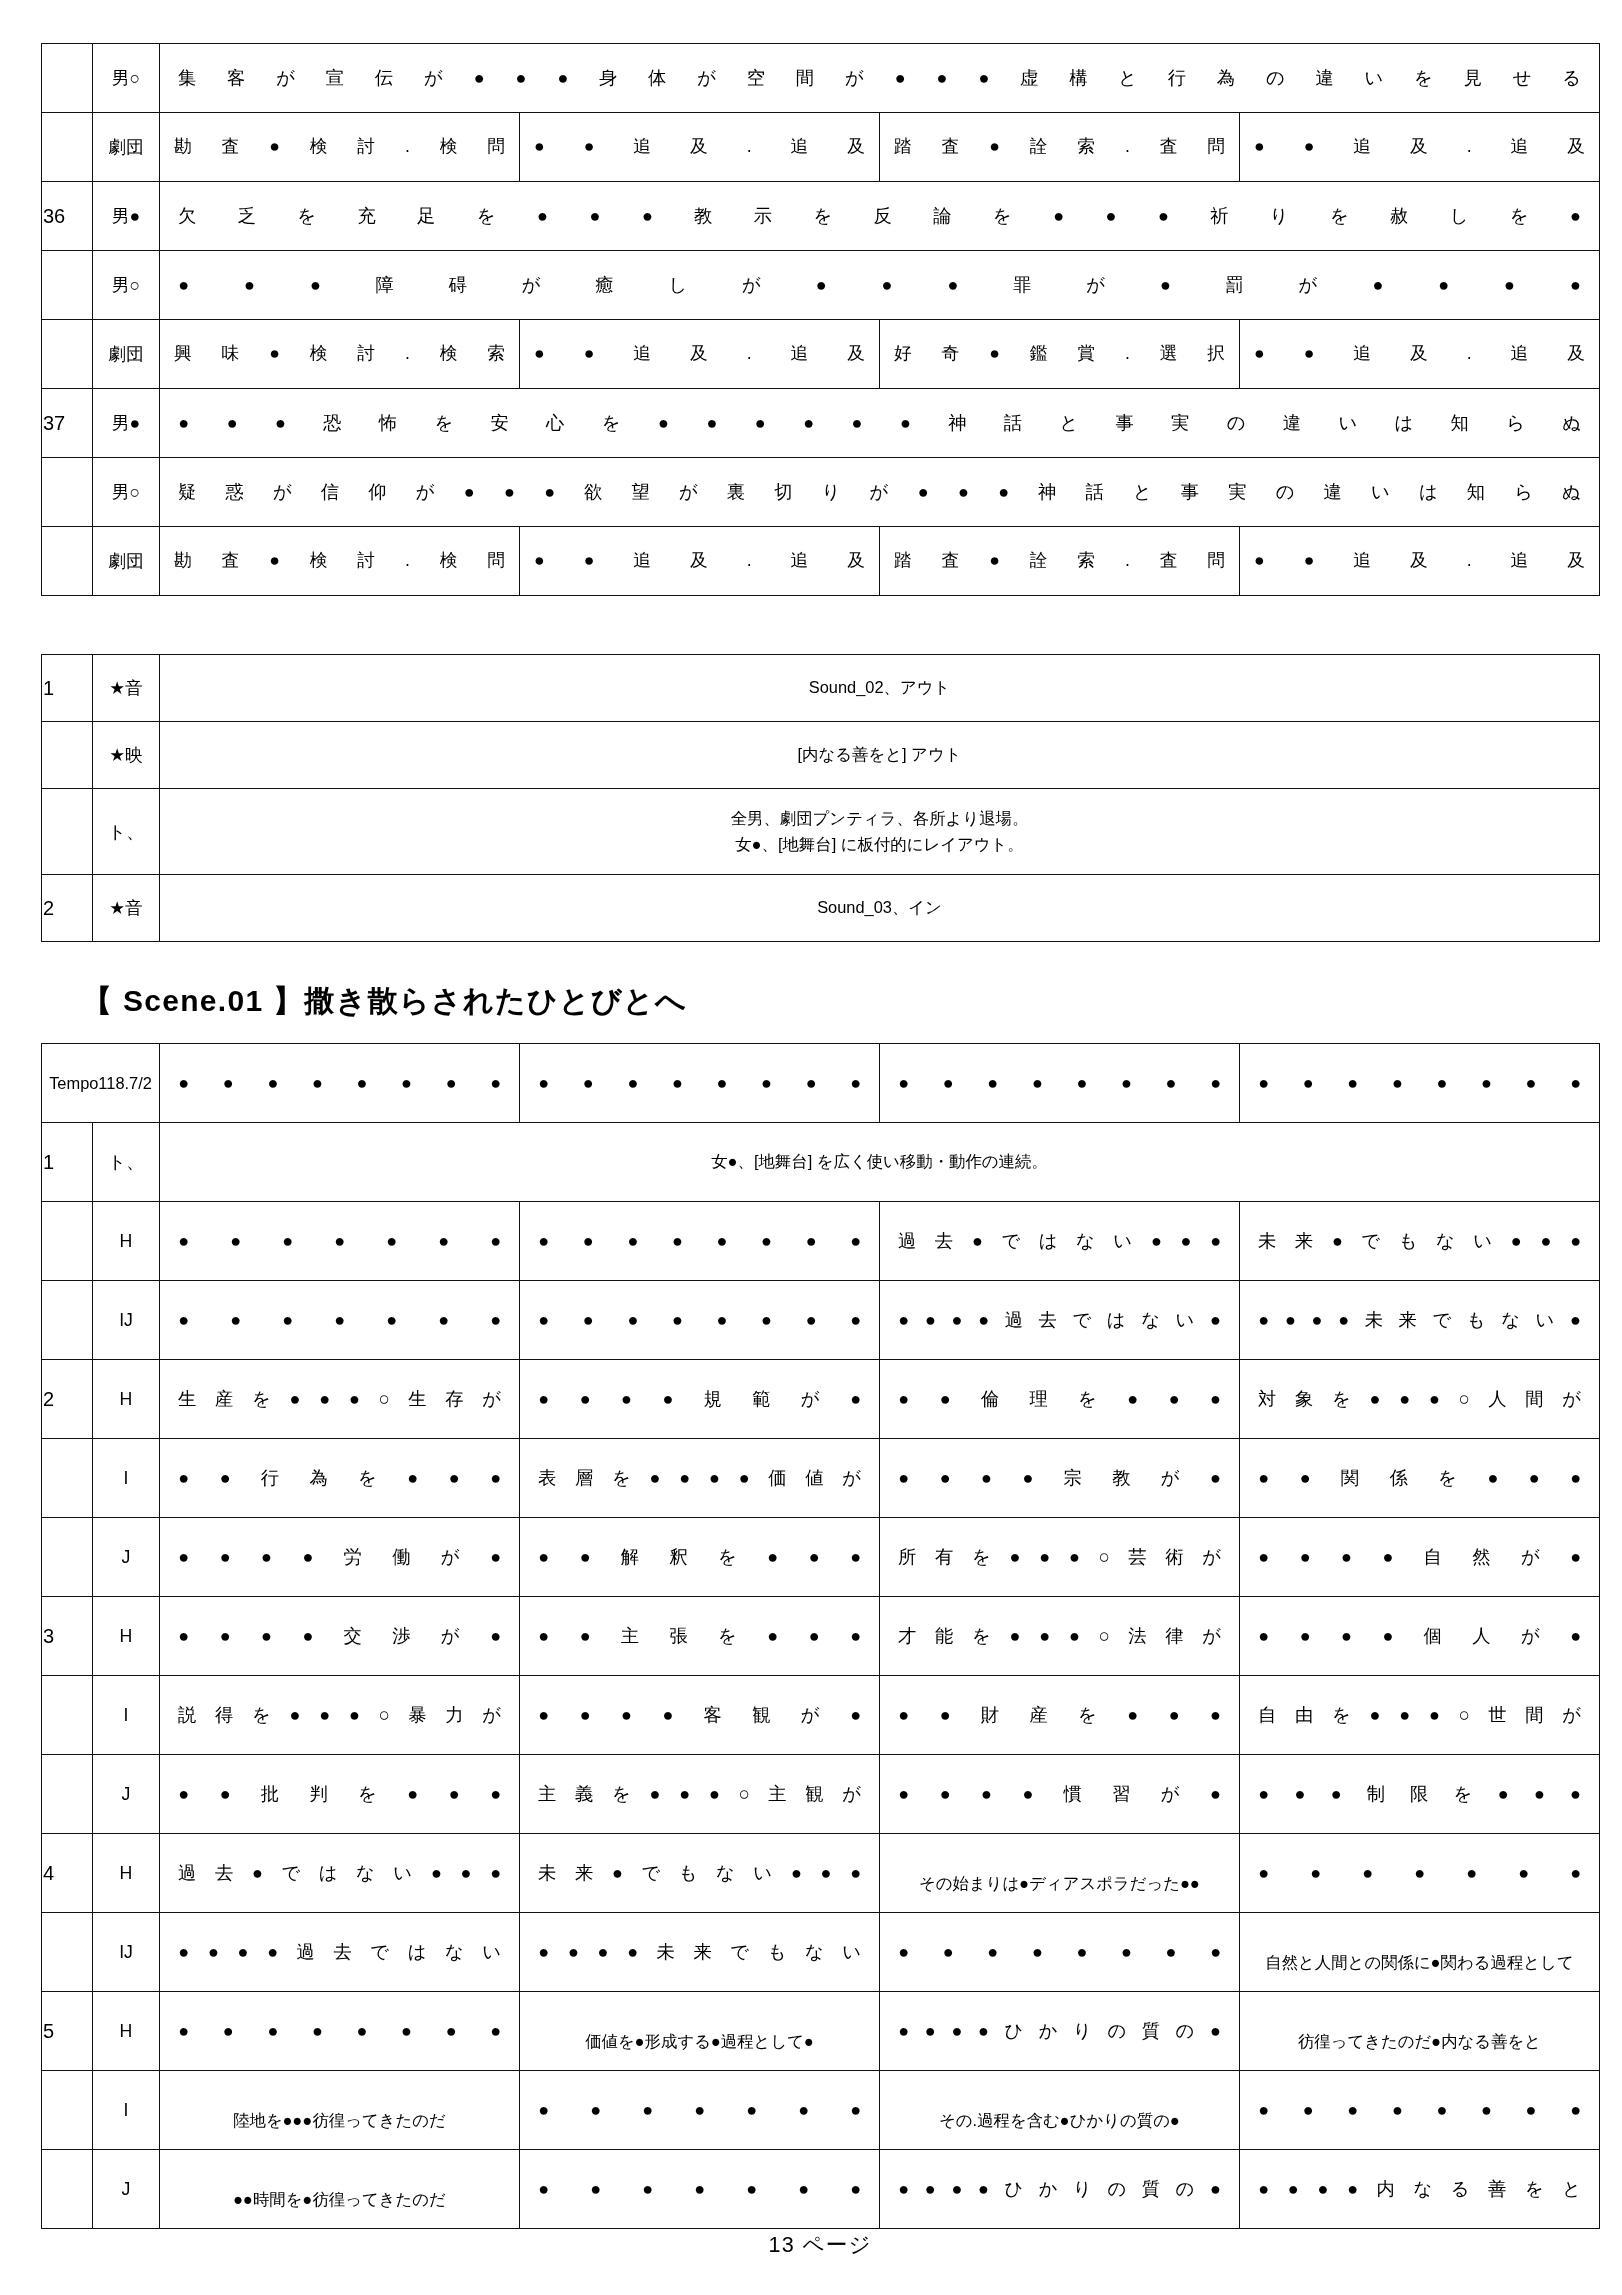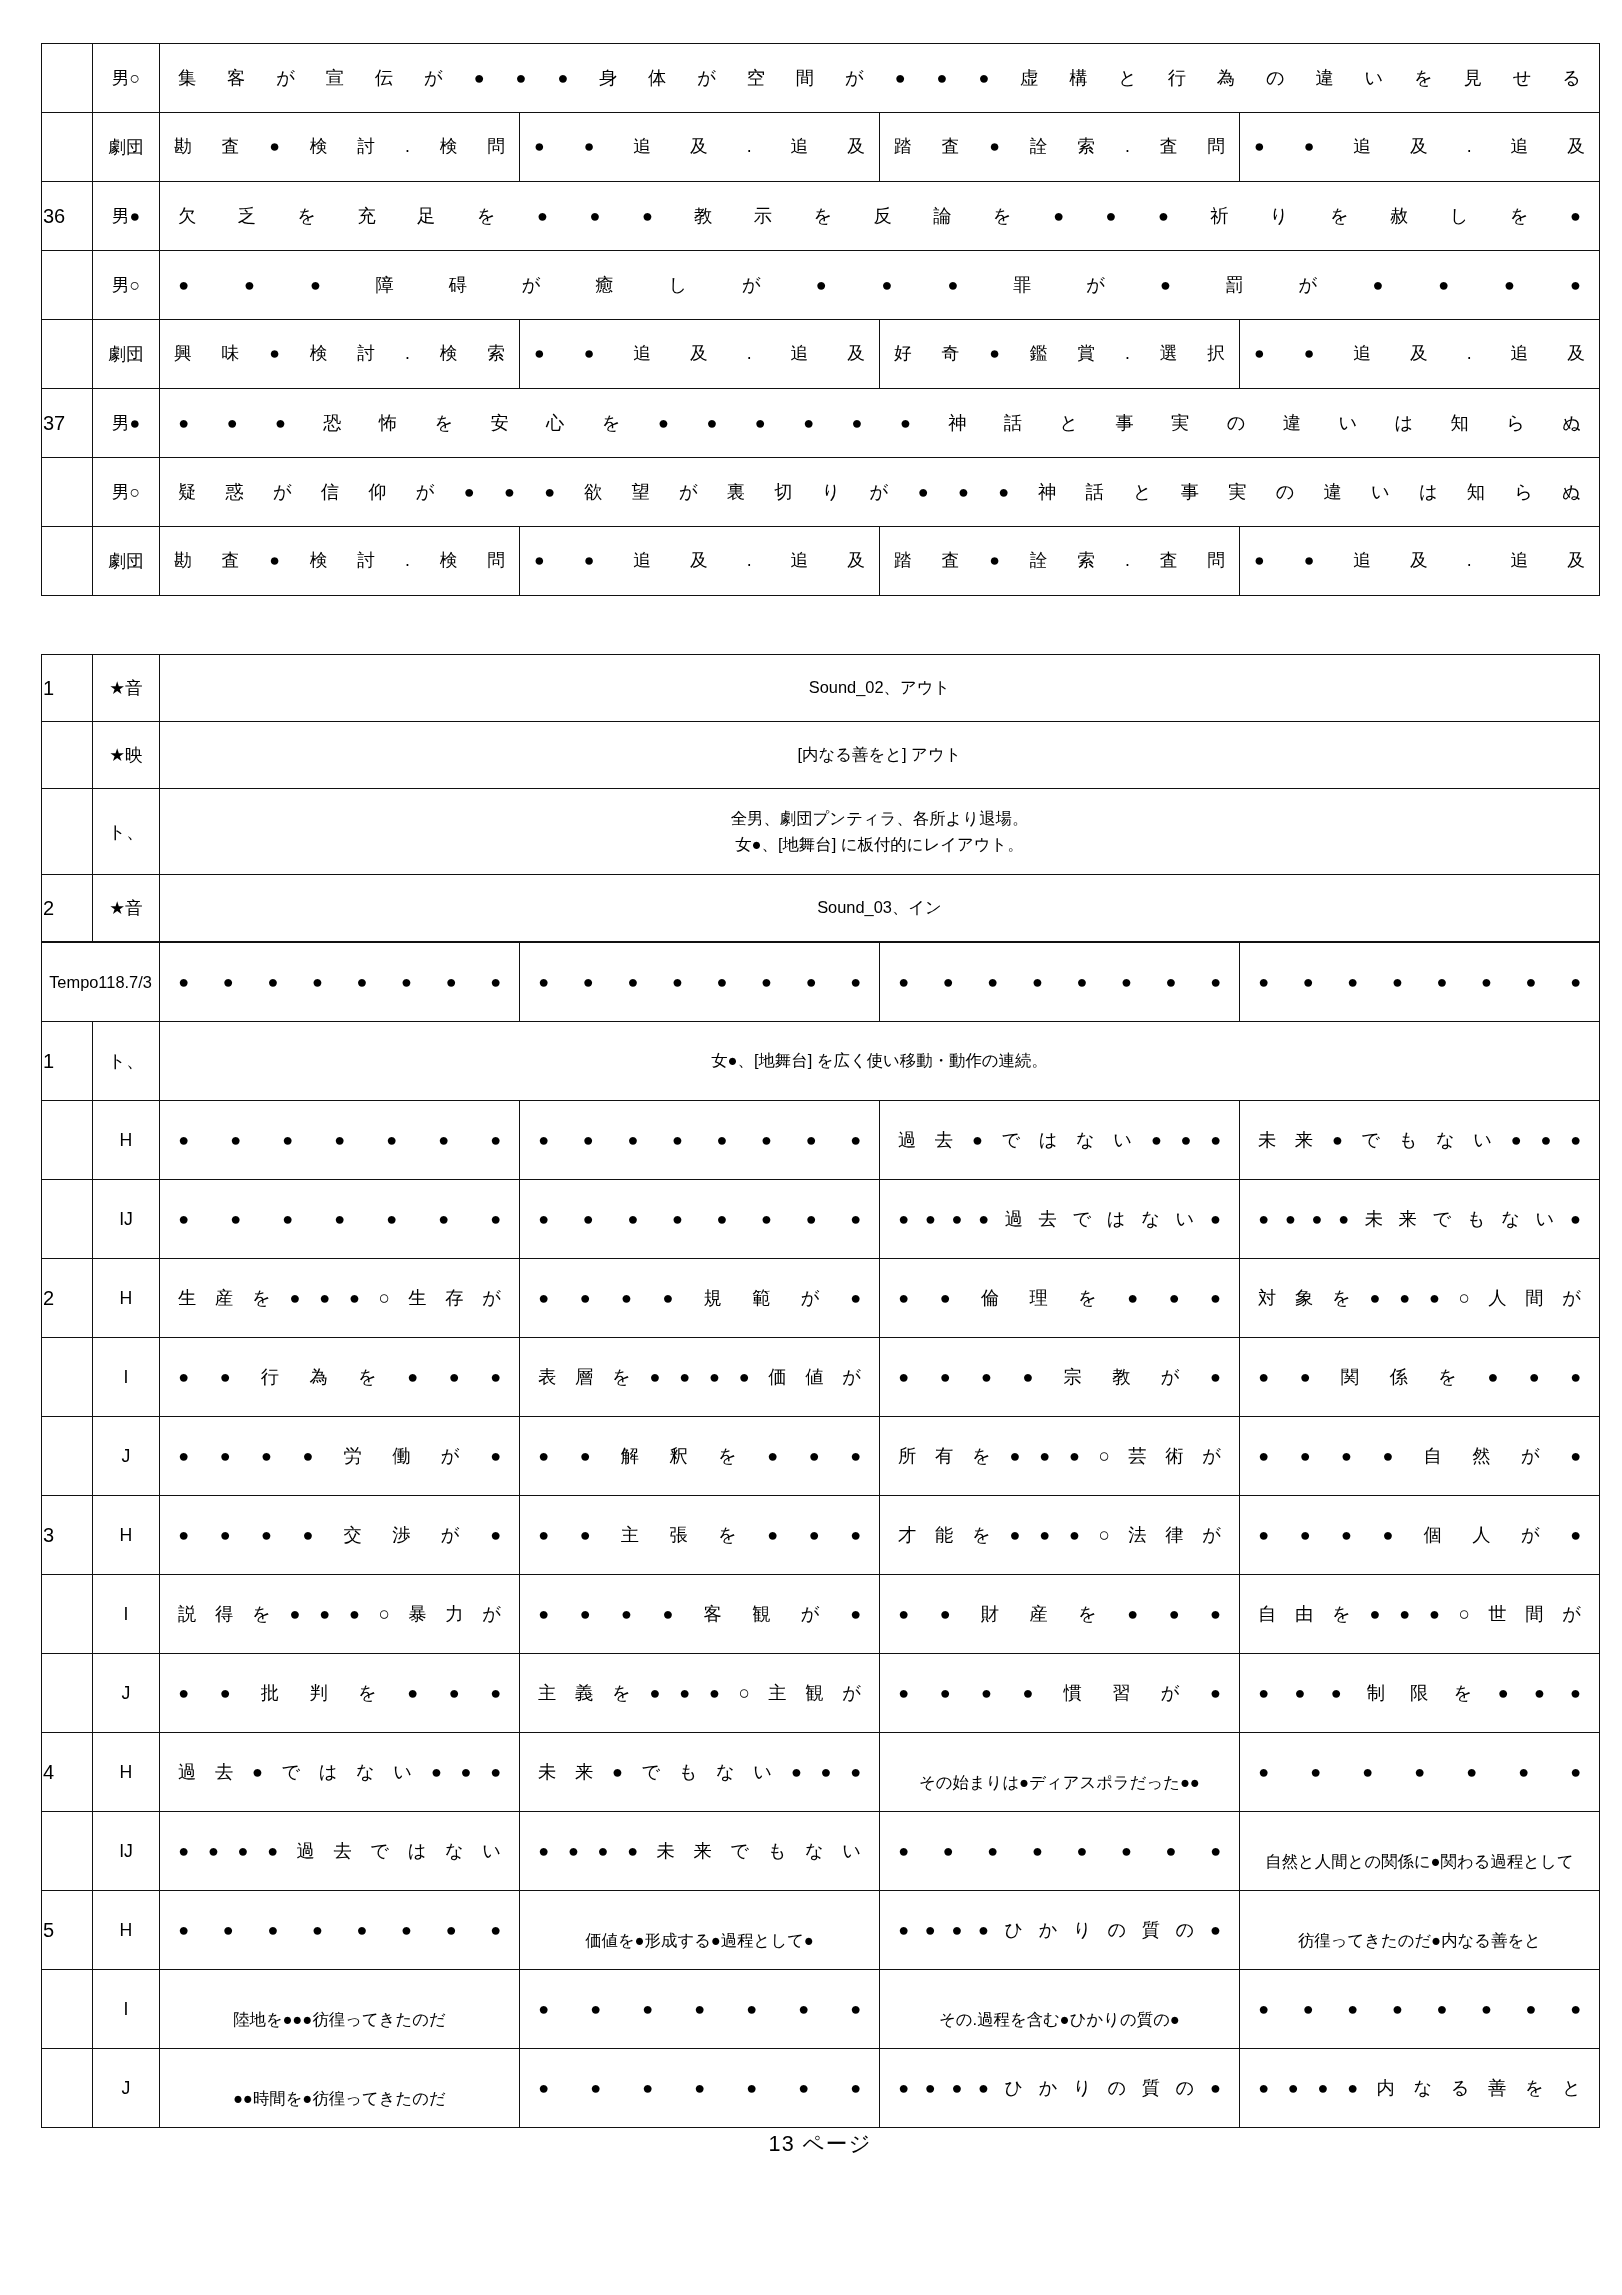--- a/index.html
+++ b/index.html
@@ -397,33 +397,34 @@
 女●、[地舞台] に板付的にレイアウト。</td>
         </tr>
         <tr>
           <td class="num">2</td>
           <td class="role">★音</td>
           <td class="cuetext">Sound_03、イン</td>
         </tr>
       </tbody>
   </table>
 
+  <h1 class="scene-heading">【 Scene.01 】撒き散らされたひとびとへ</h1>
 
   <table class="t3">
     <colgroup>
       <col class="c-num">
         <col class="c-role">
         <col>
         <col>
         <col>
         <col>
     </colgroup>
     <tbody id="t3-body">
         <tr>
-          <td class="tempo" colspan="2">Tempo118.7/3</td>
+          <td class="tempo" colspan="2">Tempo118.7/2</td>
           <td class="cell">
             <div class="cellwrap">
               <span>●</span>
               <span>●</span>
               <span>●</span>
               <span>●</span>
               <span>●</span>
               <span>●</span>
               <span>●</span>
               <span>●</span>

